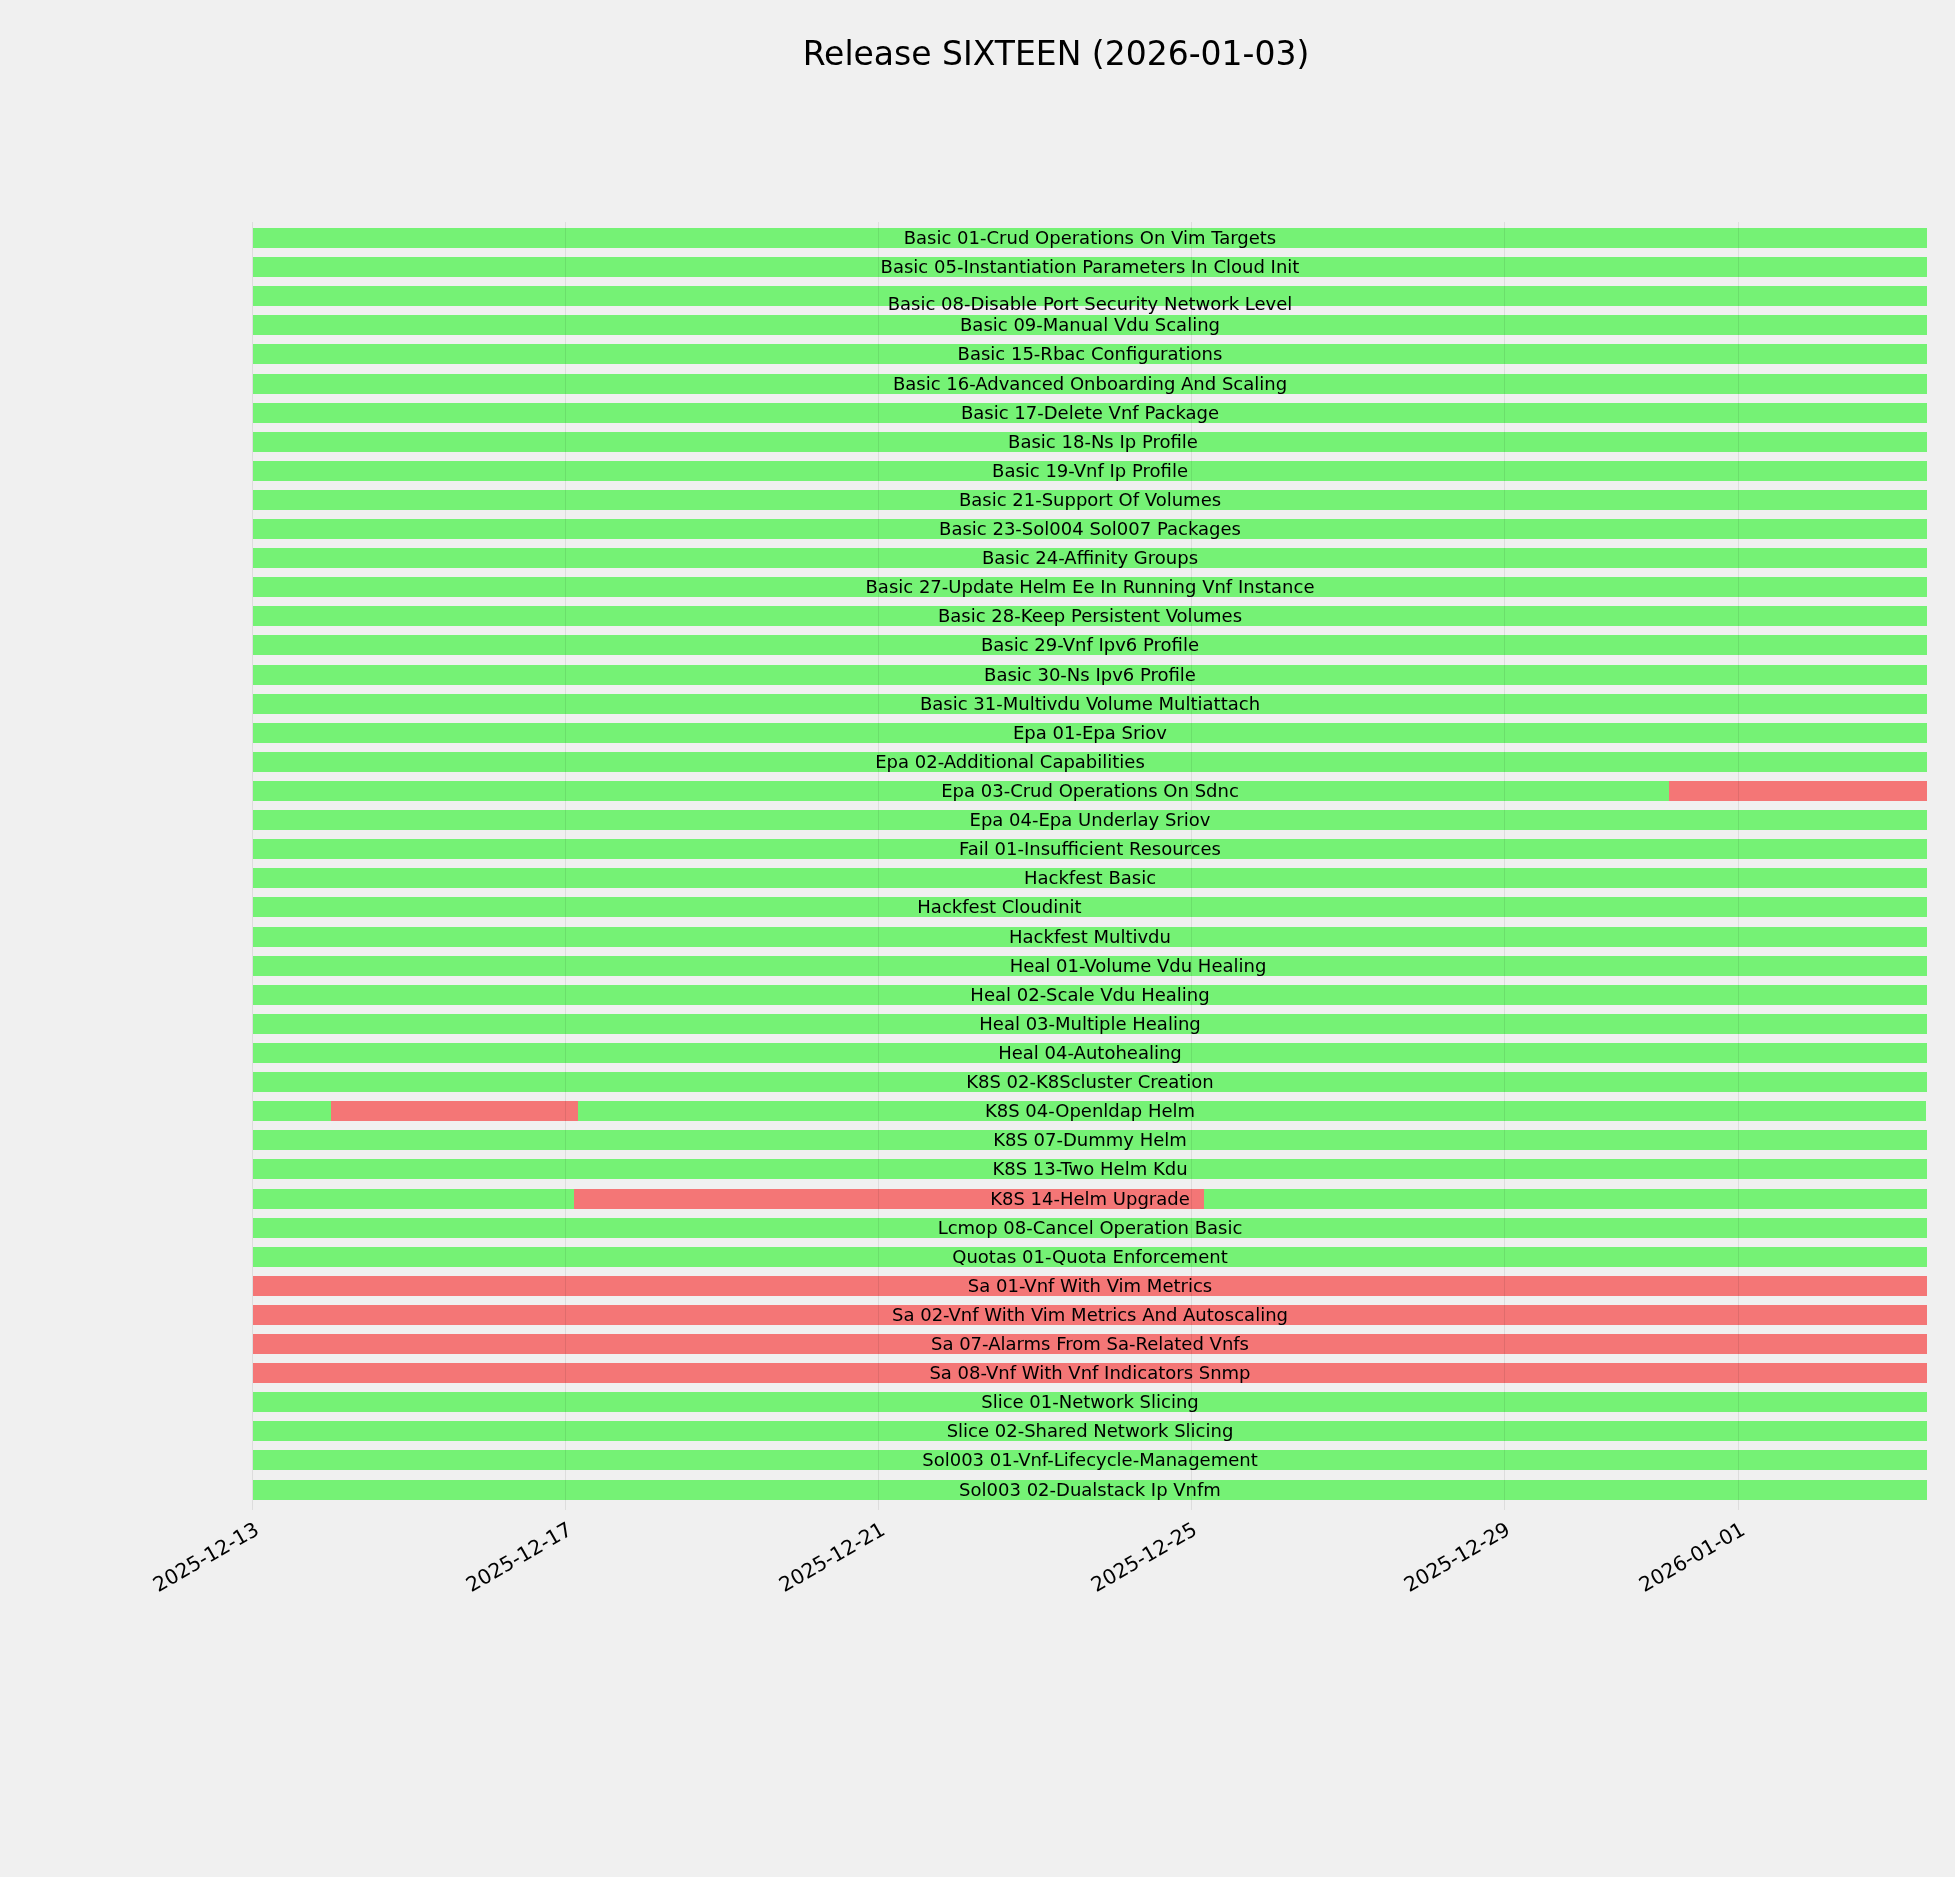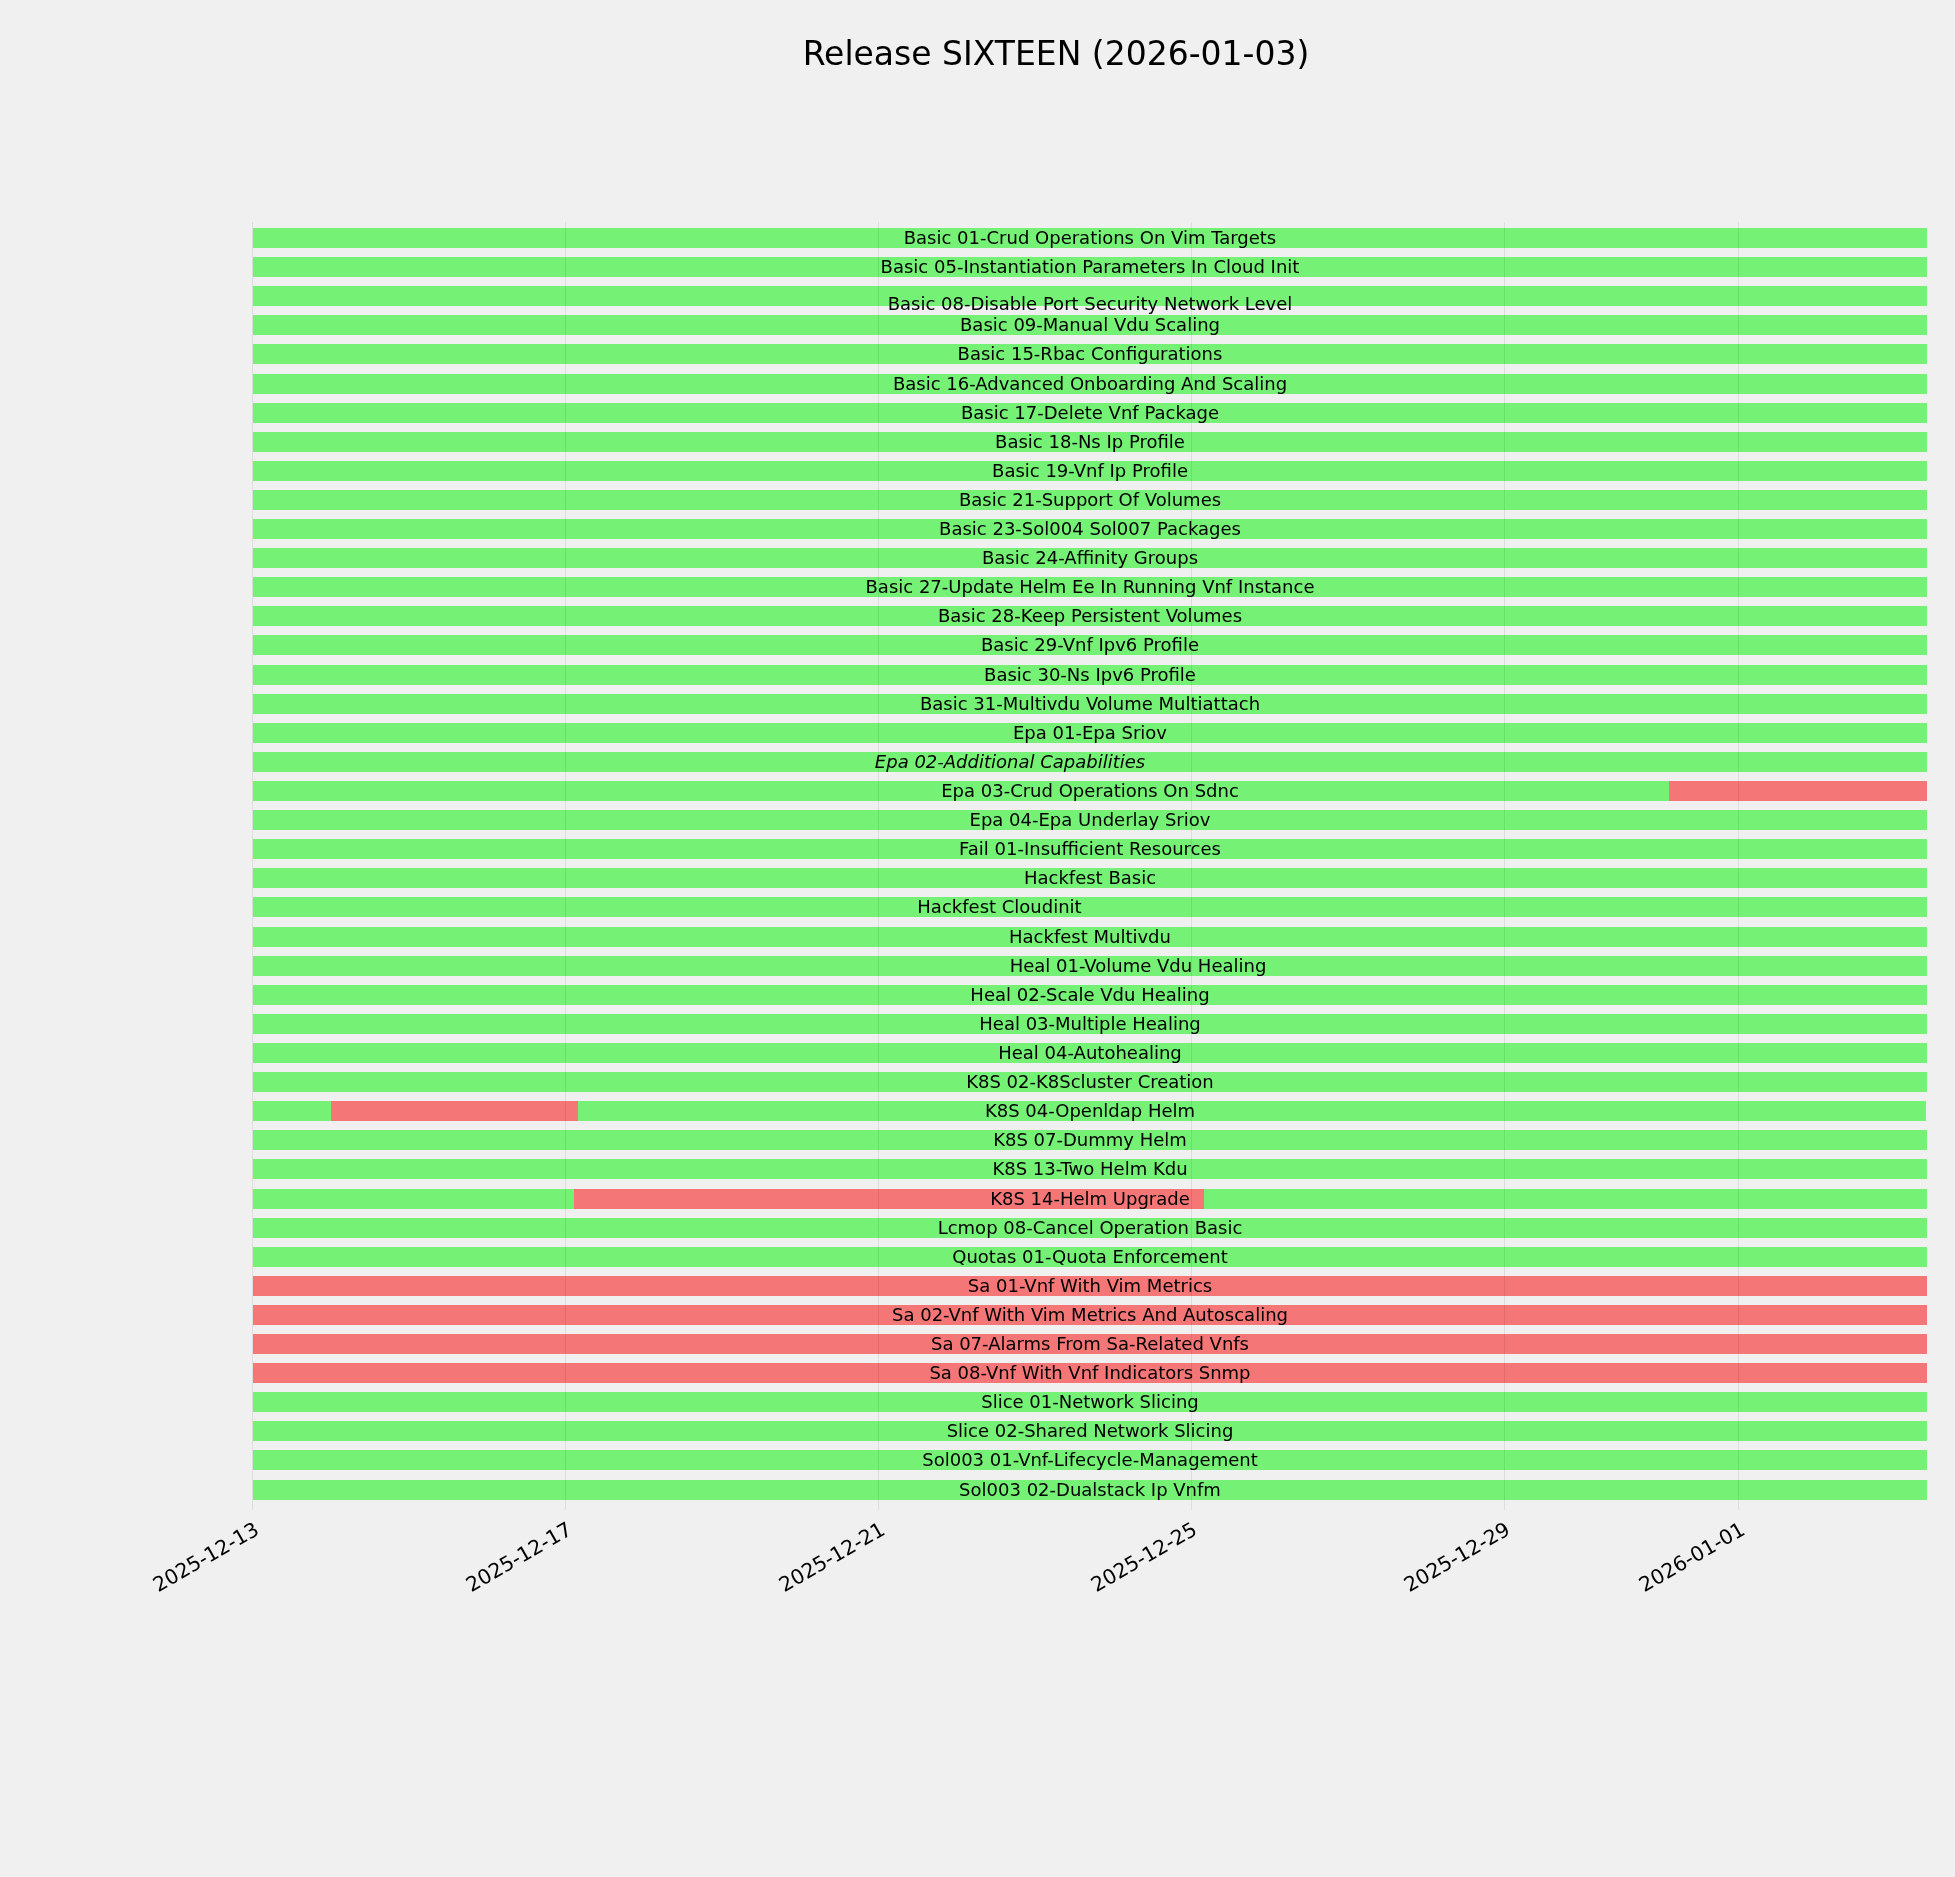--- a/index.html
+++ b/index.html
@@ -83,32 +83,32 @@
       <div class="gridline" style="left: 1191px; top: 222px; height: 1288px; background: rgba(0, 0, 0, 0.08);"></div>
       <div class="gridline" style="left: 1504px; top: 222px; height: 1288px; background: rgba(0, 0, 0, 0.08);"></div>
       <div class="gridline" style="left: 1738px; top: 222px; height: 1288px; background: rgba(0, 0, 0, 0.08);"></div>
       <div class="rowlabel" style="left: 253px; width: 1674px; top: 228px; height: 19.6px; line-height: 19.6px;">Basic 01-Crud Operations On Vim Targets</div>
       <div class="rowlabel" style="left: 253px; width: 1674px; top: 257px; height: 19.6px; line-height: 19.6px;">Basic 05-Instantiation Parameters In Cloud Init</div>
       <div class="rowlabel" style="left: 253px; width: 1674px; top: 294px; height: 19.6px; line-height: 19.6px;">Basic 08-Disable Port Security Network Level</div>
       <div class="rowlabel" style="left: 253px; width: 1674px; top: 315px; height: 19.6px; line-height: 19.6px;">Basic 09-Manual Vdu Scaling</div>
       <div class="rowlabel" style="left: 253px; width: 1674px; top: 344px; height: 19.6px; line-height: 19.6px;">Basic 15-Rbac Configurations</div>
       <div class="rowlabel" style="left: 253px; width: 1674px; top: 374px; height: 19.6px; line-height: 19.6px;">Basic 16-Advanced Onboarding And Scaling</div>
       <div class="rowlabel" style="left: 253px; width: 1674px; top: 403px; height: 19.6px; line-height: 19.6px;">Basic 17-Delete Vnf Package</div>
-      <div class="rowlabel" style="left: 253px; width: 1674px; top: 432px; height: 19.6px; line-height: 19.6px;">Basic 18-Ns Ip Profile</div>
+      <div class="rowlabel" style="left: 266px; width: 1674px; top: 432px; height: 19.6px; line-height: 19.6px;">Basic 18-Ns Ip Profile</div>
       <div class="rowlabel" style="left: 253px; width: 1674px; top: 461px; height: 19.6px; line-height: 19.6px;">Basic 19-Vnf Ip Profile</div>
       <div class="rowlabel" style="left: 253px; width: 1674px; top: 490px; height: 14px; line-height: 19.6px;">Basic 21-Support Of Volumes</div>
       <div class="rowlabel" style="left: 253px; width: 1674px; top: 519px; height: 19.6px; line-height: 19.6px;">Basic 23-Sol004 Sol007 Packages</div>
       <div class="rowlabel" style="left: 253px; width: 1674px; top: 548px; height: 19.6px; line-height: 19.6px;">Basic 24-Affinity Groups</div>
       <div class="rowlabel" style="left: 253px; width: 1674px; top: 577px; height: 19.6px; line-height: 19.6px;">Basic 27-Update Helm Ee In Running Vnf Instance</div>
       <div class="rowlabel" style="left: 253px; width: 1674px; top: 606px; height: 19.6px; line-height: 19.6px;">Basic 28-Keep Persistent Volumes</div>
       <div class="rowlabel" style="left: 253px; width: 1674px; top: 635px; height: 19.6px; line-height: 19.6px;">Basic 29-Vnf Ipv6 Profile</div>
       <div class="rowlabel" style="left: 253px; width: 1674px; top: 665px; height: 19.6px; line-height: 19.6px;">Basic 30-Ns Ipv6 Profile</div>
       <div class="rowlabel" style="left: 253px; width: 1674px; top: 694px; height: 19.6px; line-height: 19.6px;">Basic 31-Multivdu Volume Multiattach</div>
       <div class="rowlabel" style="left: 253px; width: 1674px; top: 723px; height: 19.6px; line-height: 19.6px;">Epa 01-Epa Sriov</div>
-      <div class="rowlabel" style="left: 253px; width: 1514px; top: 752px; height: 19.6px; line-height: 19.6px; font-style: italic;">Epa 02-Additional Capabilities</div>
+      <div class="rowlabel" style="left: 253px; width: 1514px; top: 752px; height: 19.6px; line-height: 19.6px;">Epa 02-Additional Capabilities</div>
       <div class="rowlabel" style="left: 253px; width: 1674px; top: 781px; height: 19.6px; line-height: 19.6px;">Epa 03-Crud Operations On Sdnc</div>
       <div class="rowlabel" style="left: 253px; width: 1674px; top: 810px; height: 19.6px; line-height: 19.6px;">Epa 04-Epa Underlay Sriov</div>
       <div class="rowlabel" style="left: 253px; width: 1674px; top: 839px; height: 19.6px; line-height: 19.6px;">Fail 01-Insufficient Resources</div>
       <div class="rowlabel" style="left: 253px; width: 1674px; top: 868px; height: 19.6px; line-height: 19.6px;">Hackfest Basic</div>
       <div class="rowlabel" style="left: 253px; width: 1493px; top: 897px; height: 19.6px; line-height: 19.6px;">Hackfest Cloudinit</div>
       <div class="rowlabel" style="left: 253px; width: 1674px; top: 927px; height: 19.6px; line-height: 19.6px;">Hackfest Multivdu</div>
       <div class="rowlabel" style="left: 253px; width: 1674px; top: 956px; height: 19.6px; line-height: 19.6px; padding-left: 48px;">Heal 01-Volume Vdu Healing</div>
       <div class="rowlabel" style="left: 253px; width: 1674px; top: 985px; height: 19.6px; line-height: 19.6px;">Heal 02-Scale Vdu Healing</div>
       <div class="rowlabel" style="left: 253px; width: 1674px; top: 1014px; height: 19.6px; line-height: 19.6px;">Heal 03-Multiple Healing</div>
       <div class="rowlabel" style="left: 253px; width: 1674px; top: 1043px; height: 19.6px; line-height: 19.6px;">Heal 04-Autohealing</div>

